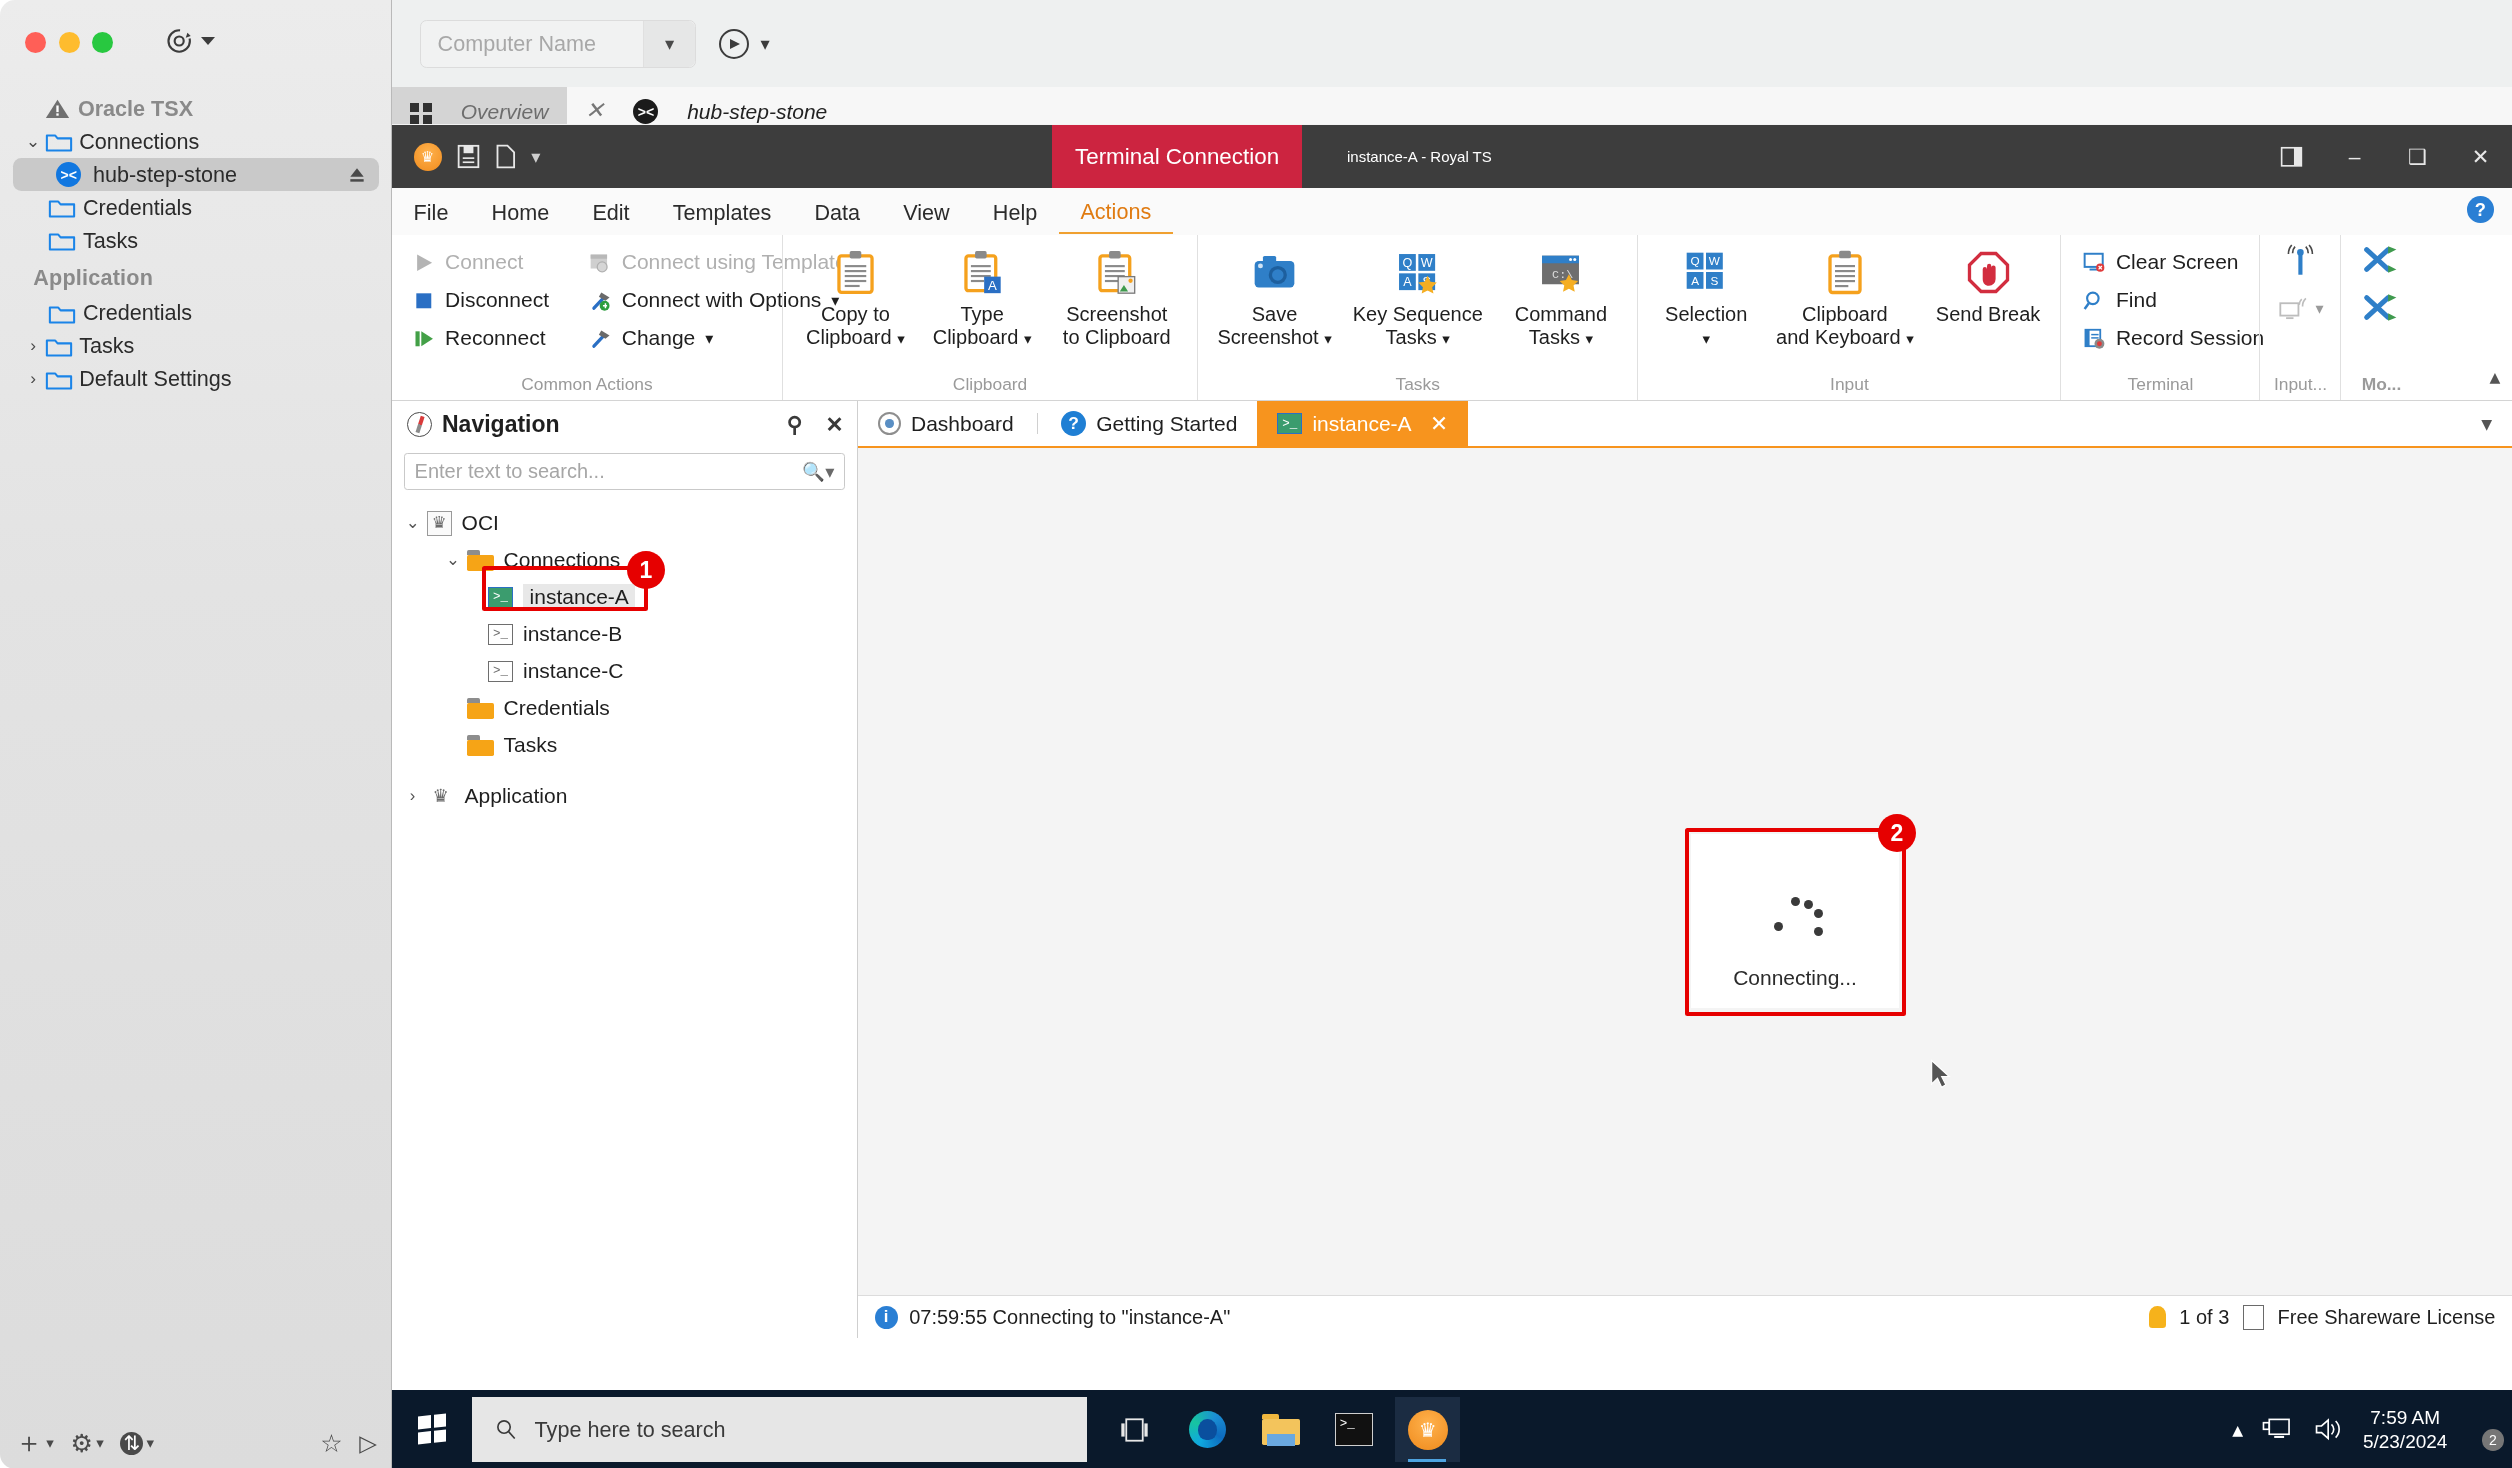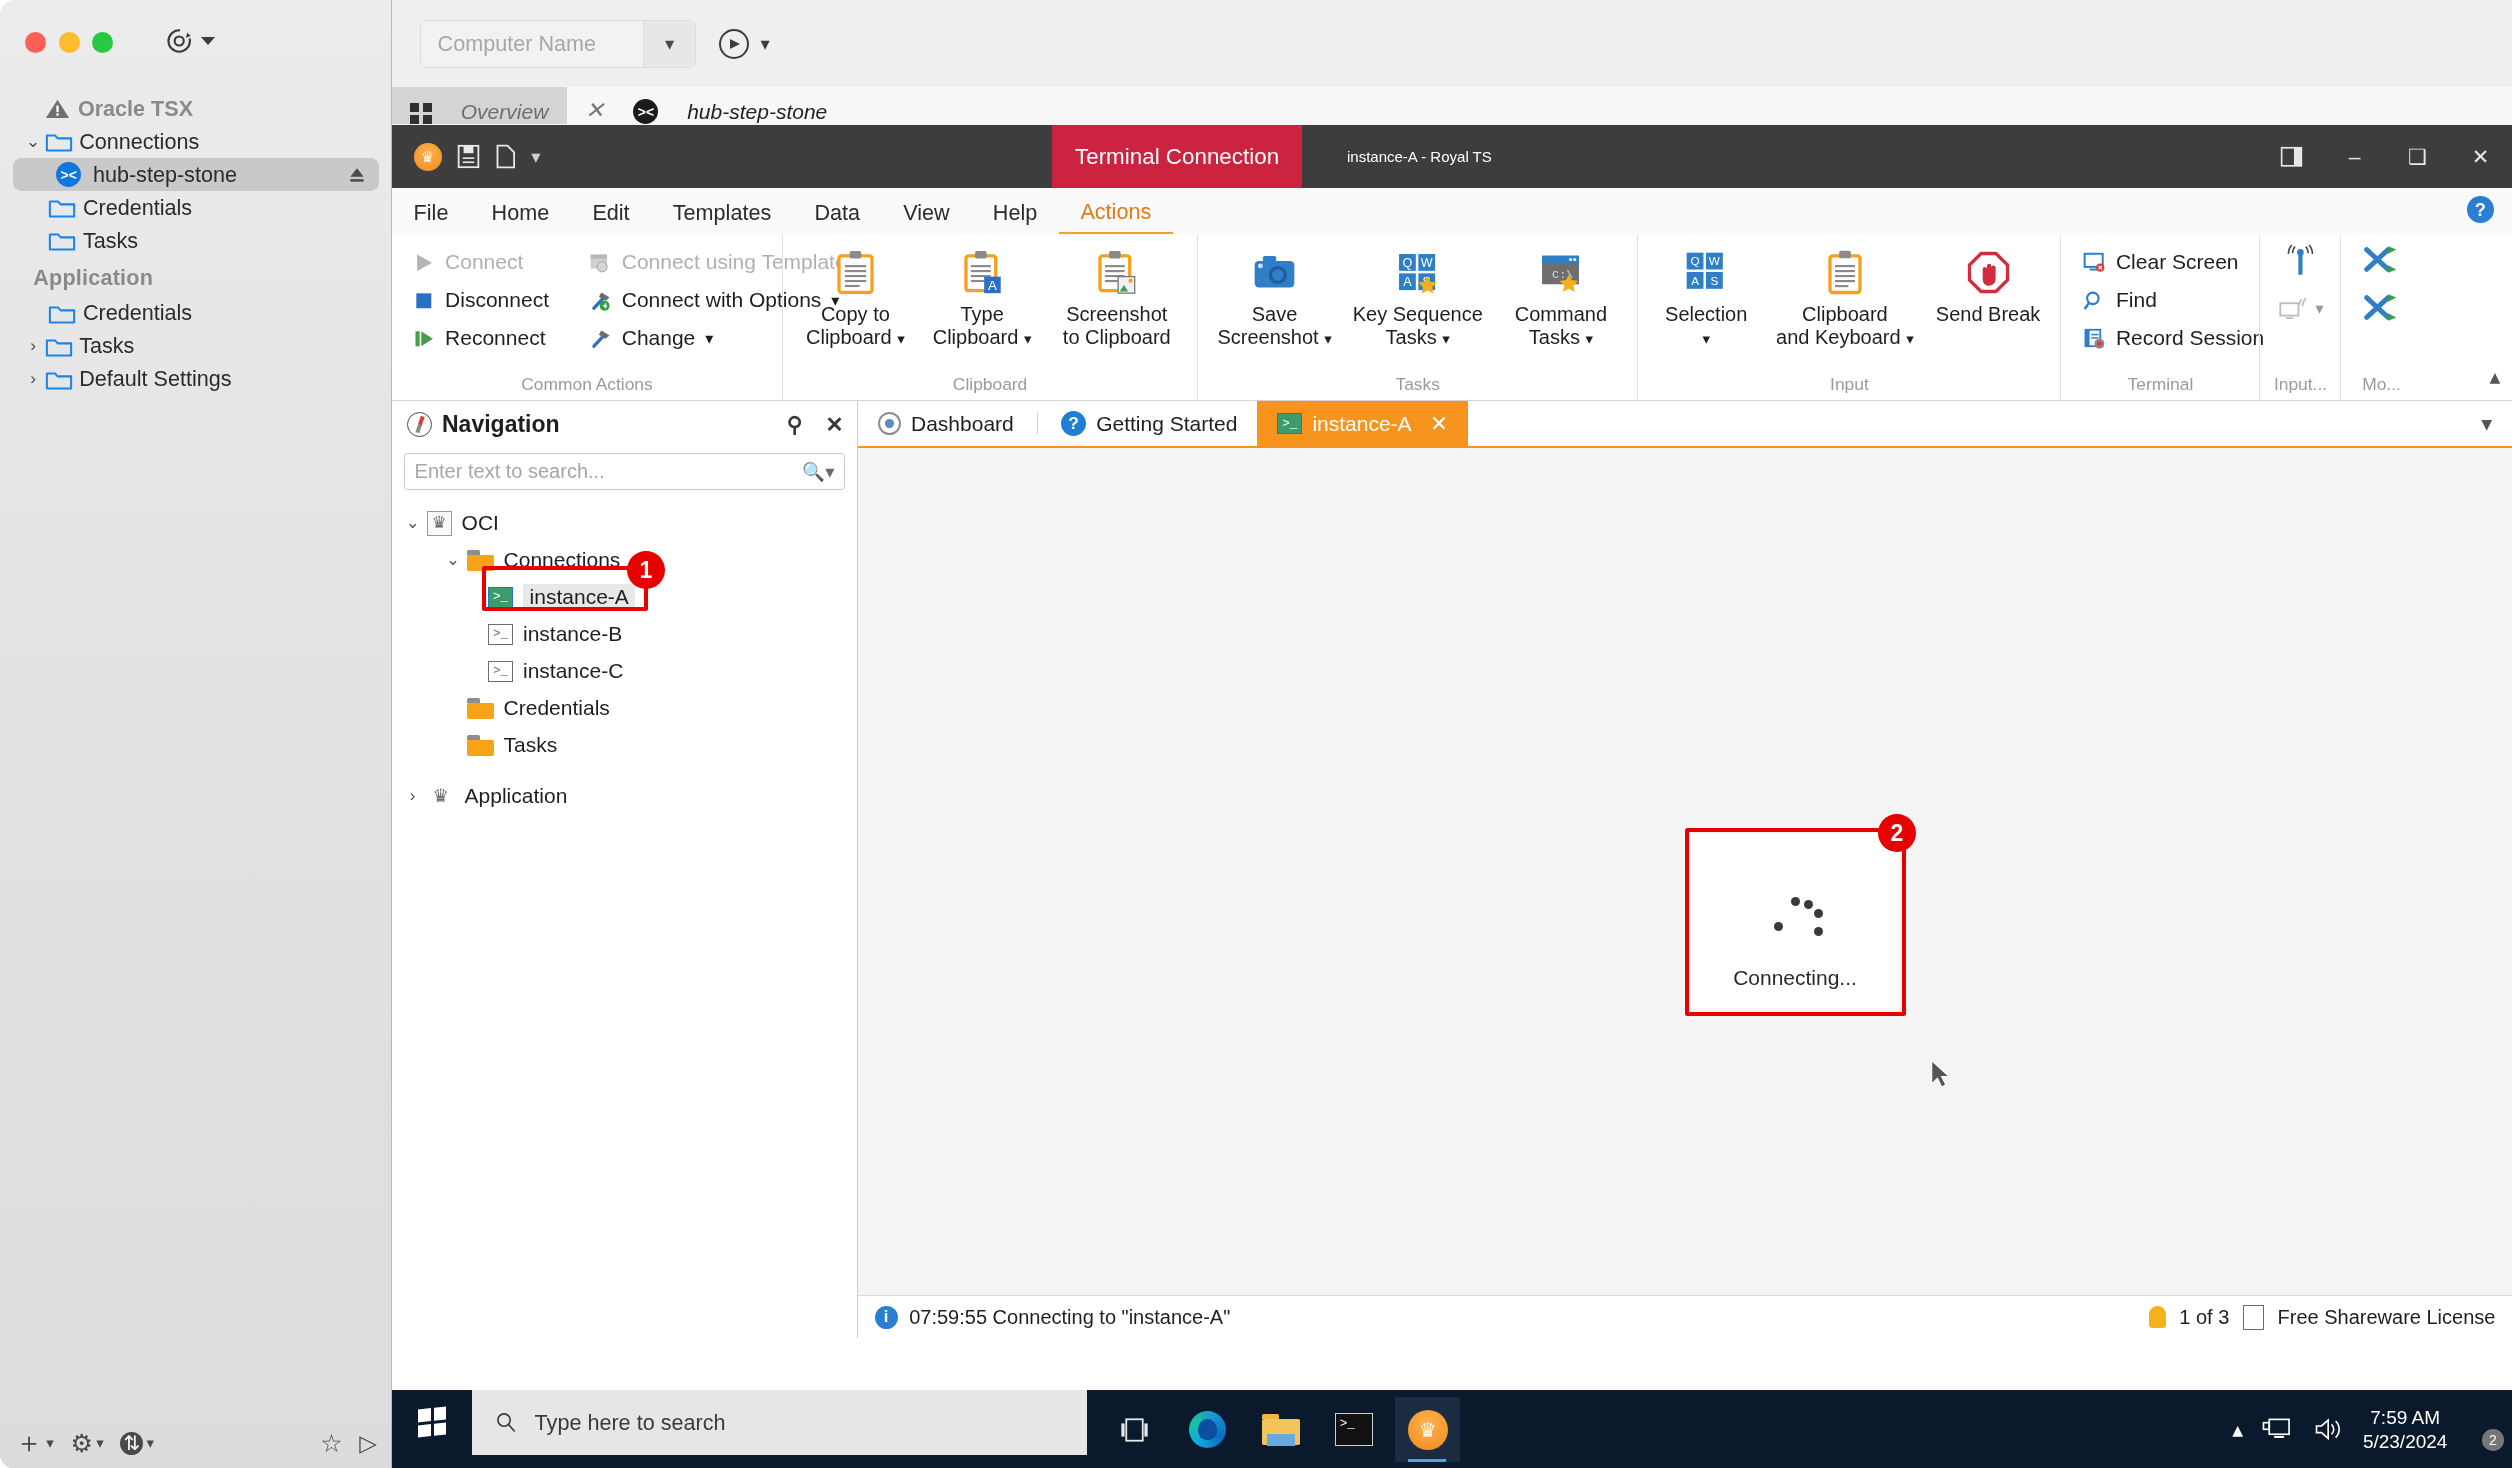--- a/index.html
+++ b/index.html
@@ -286,21 +286,21 @@
     width: 23px; height: 23px; border-radius: 50%; background: #2a7fd4; color: #fff;
     font-size: 16.6px; font-weight: 700; display: flex; align-items: center; justify-content: center;
   }
   .status-right { margin-left: auto; display: flex; align-items: center; gap: 13.3px; }
   .bulb { width: 16.6px; height: 21.6px; background: #f6b21b; border-radius: 8.3px 8.3px 3.3px 3.3px; }
   .lic-ic { width: 21.6px; height: 25px; border: 1.7px solid #6a6a6a; background: #fff; }
 
   
   .taskbar {
     position: absolute; left: 0; bottom: 0; width: 2120px; height: 79px;
-    background: #0a192b; display: flex; 
+    background: #0a192b; display: flex; align-items: center;
   }
   .start-btn { width: 80px; height: 65px; display: flex; align-items: center; justify-content: center; }
   .win-logo { display: grid; grid-template-columns: 12.5px 12.5px; grid-template-rows: 12.5px 12.5px; gap: 3.3px; transform: skewY(-6deg); }
   .win-logo i { background: #fff; display: block; }
   .tb-search {
     width: 615px; height: 65px; background: #e6e6e6; display: flex; align-items: center;
     gap: 16.6px; padding-left: 23px; font-size: 21.6px; color: #3a3a3a;
   }
   .tb-icons { display: flex; align-items: center; gap: 8.3px; padding-left: 15px; }
   .tb-ic { width: 65px; height: 65px; display: flex; align-items: center; justify-content: center; position: relative; }
@@ -778,21 +778,21 @@
                 <rect x="11" y="27" width="9" height="2.2" fill="#bdbdbd"></rect>
                 <path d="M27 12 a9 9 0 0 1 3 -7" fill="none" stroke="#bdbdbd" stroke-width="2"></path>
                 <path d="M31 14 a13 13 0 0 1 4 -10" fill="none" stroke="#bdbdbd" stroke-width="2"></path>
               </svg>
               <span style="font-size:16px;color:#9a9a9a;">▾</span>
             </span>
           </div>
           <div class="rgroup-label">Input...</div>
         </div>
 
-        <div class="rgroup" style="width:81px;">
+        <div class="rgroup" style="width:81px;font-weight:bold;">
           <div class="rgroup-body" style="flex-direction:column;align-items:center;gap:11.6px;">
             <span>
               <svg width="37" height="33" viewBox="0 0 44 40">
                 <path d="M4 8 L30 32" stroke="#2f7fc8" stroke-width="6" stroke-linecap="round"></path>
                 <path d="M4 32 L30 8" stroke="#2f7fc8" stroke-width="6" stroke-linecap="round"></path>
                 <path d="M30 4 L40 8 L30 13 Z" fill="#3f9a4e"></path>
                 <path d="M30 27 L40 32 L30 36 Z" fill="#3f9a4e"></path>
               </svg>
             </span>
             <span>

